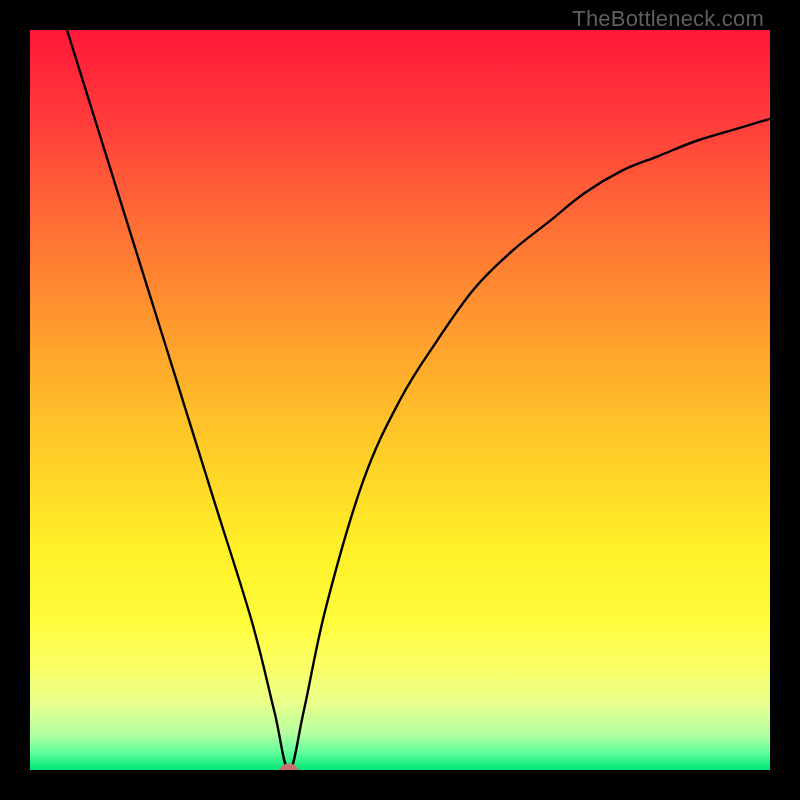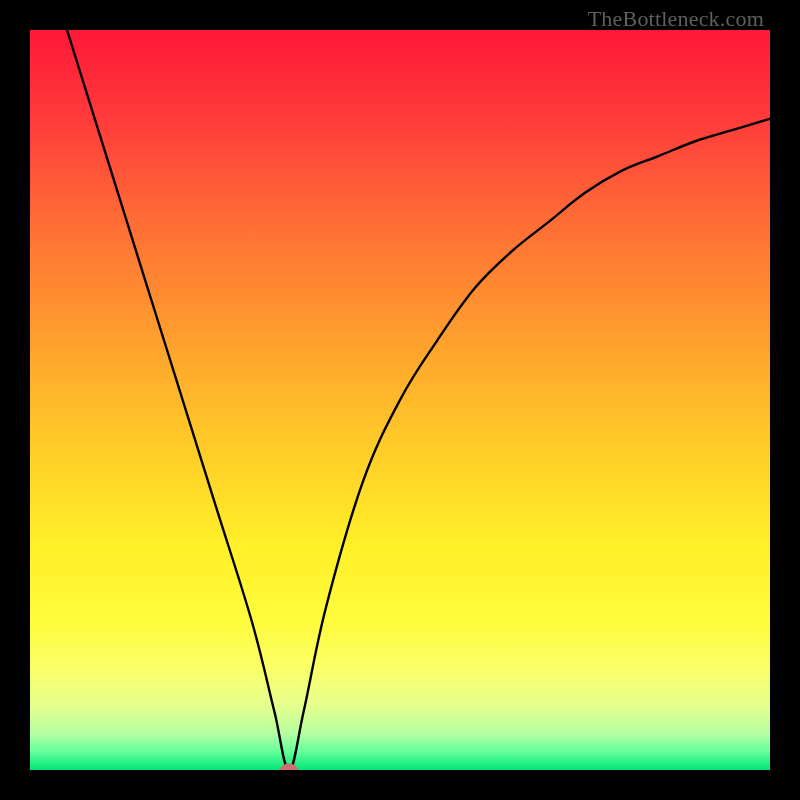--- a/index.html
+++ b/index.html
@@ -9,21 +9,20 @@
     height: 800px;
     overflow: hidden;
     background: #000;
     font-family: Arial, Helvetica, sans-serif;
   }
   .frame {
     position: relative;
     width: 800px;
     height: 800px;
     background: #000;
-    font-family: Liberation Serif, serif;
   }
   .plot-area {
     position: absolute;
     left: 30px;
     top: 30px;
     width: 740px;
     height: 740px;
     overflow: hidden;
   }
   .gradient-bg {

